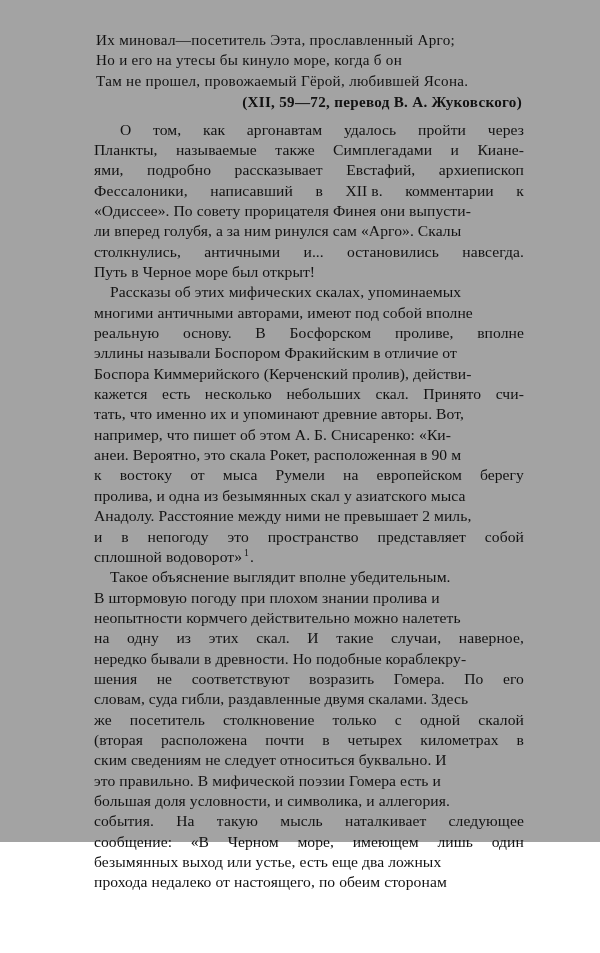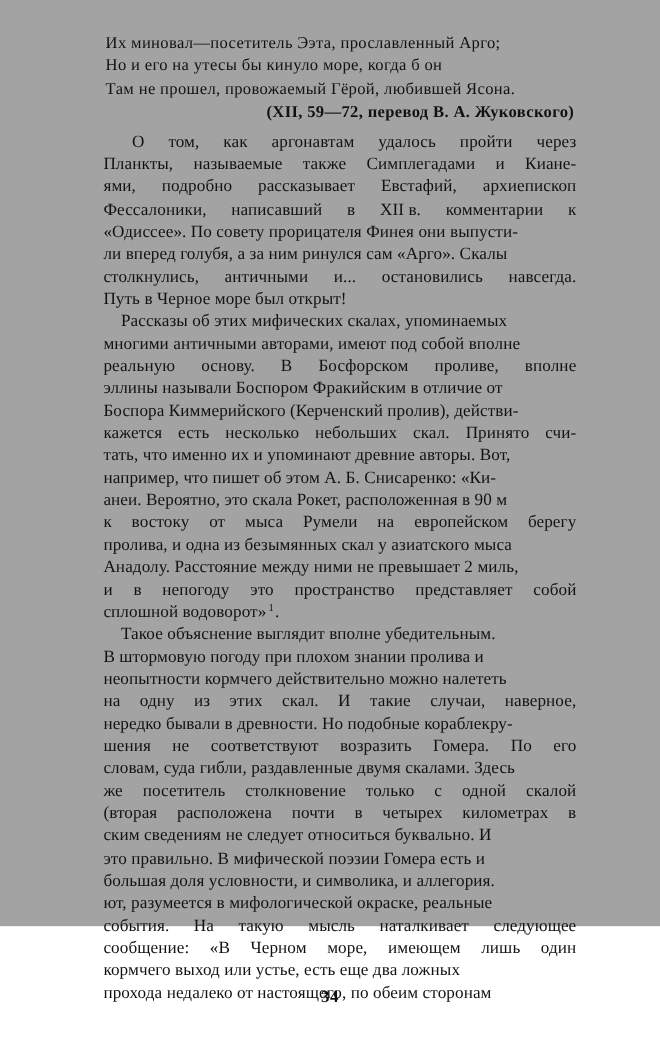--- a/index.html
+++ b/index.html
@@ -256,40 +256,38 @@
             <span>расположена</span>
             <span>почти</span>
             <span>в</span>
             <span>четырех</span>
             <span>километрах</span>
             <span>в</span>
           </span>
           <span class="ln">ским сведениям не следует относиться буквально. И</span>
           <span class="ln">это правильно. В мифической поэзии Гомера есть и</span>
           <span class="ln">большая доля условности, и символика, и аллегория.</span>
-          <span class="ln">ют, разумеется в мифологической окраске, реальные</span>
           <span class="ln j">
             <span>события.</span>
             <span>На</span>
             <span>такую</span>
             <span>мысль</span>
             <span>наталкивает</span>
             <span>следующее</span>
           </span>
           <span class="ln j">
             <span>сообщение:</span>
             <span>«В</span>
             <span>Черном</span>
             <span>море,</span>
             <span>имеющем</span>
             <span>лишь</span>
             <span>один</span>
           </span>
-          <span class="ln">кормчего выход или устье, есть еще два ложных</span>
+          <span class="ln">безымянных выход или устье, есть еще два ложных</span>
           <span class="ln">прохода недалеко от настоящего, по обеим сторонам</span>
         </p>
       </div>
 
   </div>
 
-  <div class="folio">34</div>
 
 </div>
 
 </body></html>

